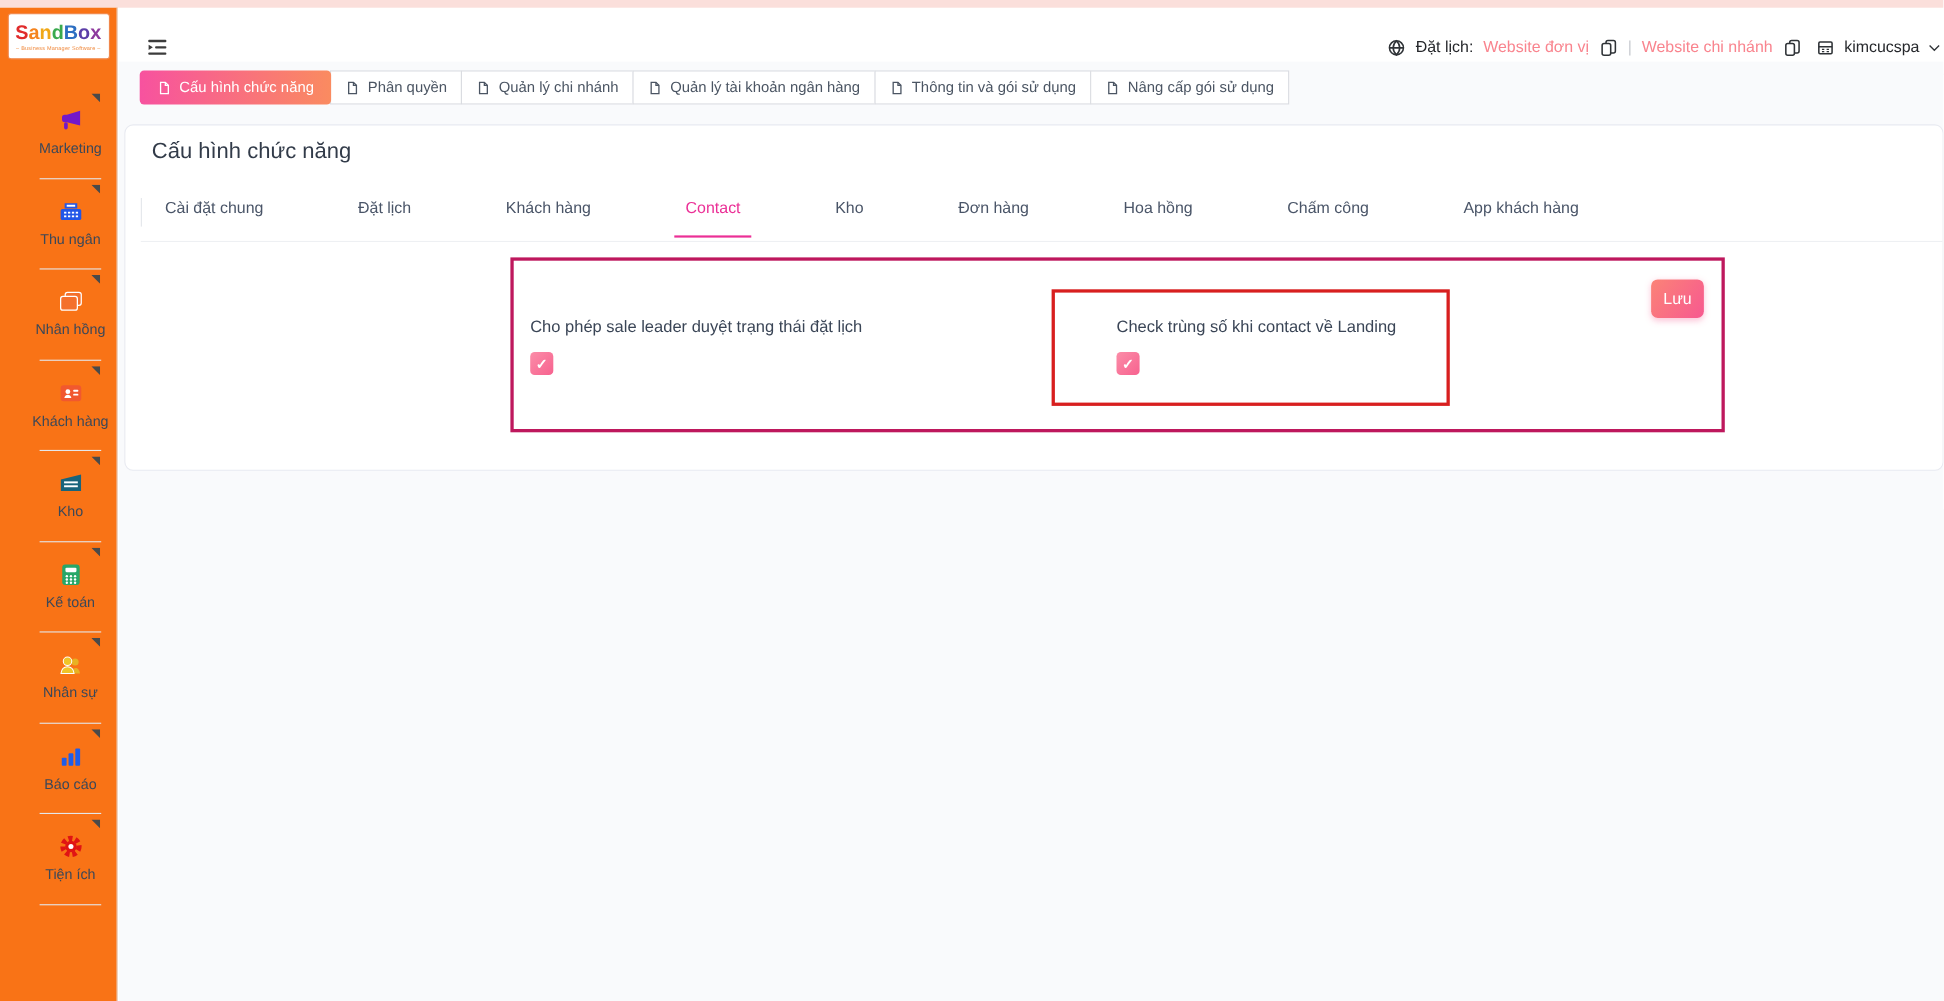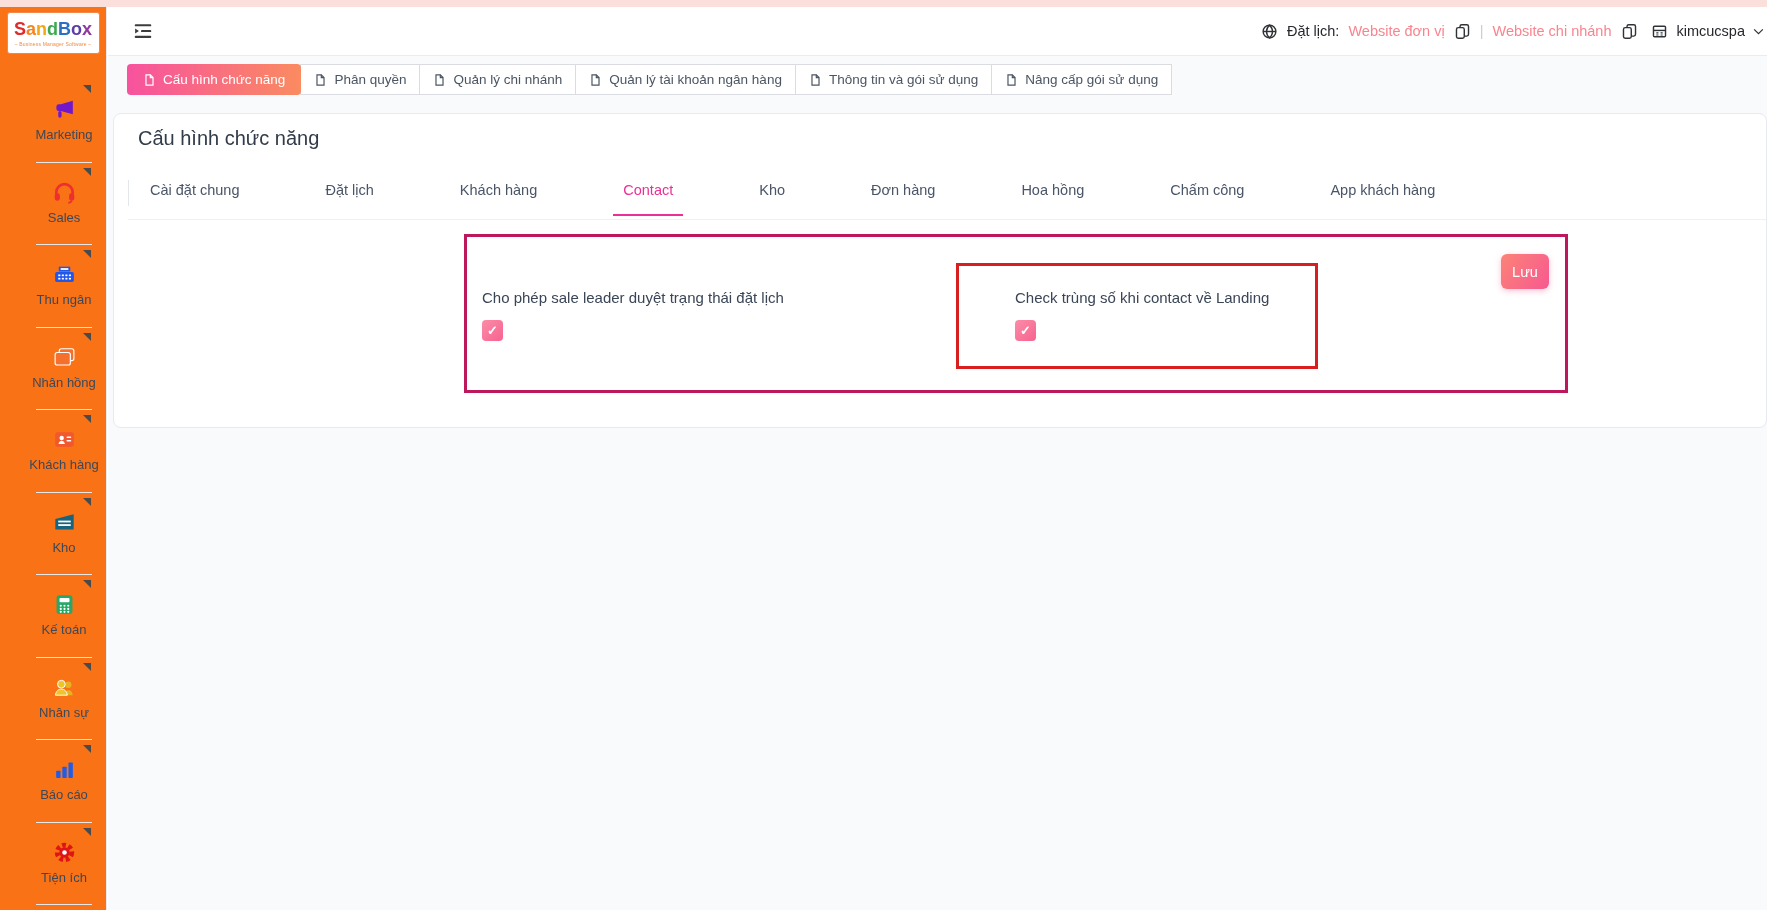--- a/index.html
+++ b/index.html
@@ -15,21 +15,21 @@
   .logo-word { font-size:18px; font-weight:700; letter-spacing:0; line-height:1; }
   .logo-sub { font-size:5px; color:#f08a3e; margin-top:3px; white-space:nowrap; letter-spacing:.2px; }
   .side-items { position:absolute; top:73px; left:0; width:100%;padding-left:22px; }
   .side-item { position:relative; height:82.5px; display:flex; flex-direction:column; align-items:center; padding-top:17px; cursor:pointer; }
   .side-item .caret { position:absolute; top:5px; right:15px; width:8px; height:8px; }
   .side-item .icn { width:25px; height:25px; }
   .side-item .lbl { margin-top:5px; font-size:13px; color:#3c4858; white-space:nowrap; }
   .side-item .divider { position:absolute; bottom:0; left:50%; transform:translateX(-50%); width:56px; height:1px; background:#e4e7ea; }
 
   
-  .header { position:absolute; left:108px; top:7px; right:0; height:49px; background:#fff; border-bottom:1px solid #ececf0; display:flex; align-items:center; }
+  .header { position:absolute; left:108px; top:19px; right:0; height:49px; background:#fff; border-bottom:1px solid #ececf0; display:flex; align-items:center; }
   .hamburger { margin-left:24px; width:22px; height:22px; cursor:pointer; }
   .header-right { margin-left:auto; display:flex; align-items:center; gap:9px; padding-right:2px; font-size:14.5px; color:#26282c; }
   .hdr-ico { width:17px; height:17px; display:block; }
   .pink-link { color:#f9848e; cursor:pointer; white-space:nowrap; }
   .hdr-sep { color:#c9ccd1; }
   .hdr-account { font-weight:400; white-space:nowrap; }
 
   
   .main-bg { position:absolute; left:108px; top:56px; right:0; bottom:0; background:#f9fafc; }
 
@@ -82,33 +82,20 @@
             <polygon points="0,0 10,0 10,10" fill="#4a4a4a"></polygon>
           </svg>
         <svg class="icn" viewBox="0 0 24 24">
           <path fill="#7318c9" d="M20 3.5 L20 16.5 L8.5 13.5 H6.5 a2.3 2.3 0 0 1 -2.3 -2.3 V9.3 a2.3 2.3 0 0 1 2.3 -2.3 H8.5 Z"></path>
           <rect x="6" y="13.5" width="3.2" height="6.3" rx="1.6" fill="#7318c9"></rect>
         </svg>
         <span class="lbl">Marketing</span>
         <span class="divider"></span>
       </div>
 
-      <div class="side-item">
-        <svg class="caret" viewBox="0 0 10 10">
-            <polygon points="0,0 10,0 10,10" fill="#4a4a4a"></polygon>
-          </svg>
-        <svg class="icn" viewBox="0 0 24 24">
-          <path d="M4.2 14v-2.2a7.8 7.8 0 0 1 15.6 0V14" fill="none" stroke="#ef2f2f" stroke-width="2.6"></path>
-          <rect x="2.6" y="12.6" width="5" height="7.2" rx="2.2" fill="#ef2f2f"></rect>
-          <rect x="16.4" y="12.6" width="5" height="7.2" rx="2.2" fill="#ef2f2f"></rect>
-          <path d="M19 19.8a3.4 3.4 0 0 1-3.4 2" fill="none" stroke="#ef2f2f" stroke-width="1.8"></path>
-        </svg>
-        <span class="lbl">Sales</span>
-        <span class="divider"></span>
-      </div>
 
       <div class="side-item">
         <svg class="caret" viewBox="0 0 10 10">
             <polygon points="0,0 10,0 10,10" fill="#4a4a4a"></polygon>
           </svg>
         <svg class="icn" viewBox="0 0 24 24">
           <path fill="#2156e8" d="M6.5 4.5h11v4.6h-11z"></path>
           <rect x="8.3" y="5.9" width="7.4" height="1.7" fill="#fff"></rect>
           <rect x="3" y="9.6" width="18" height="9.6" rx="1.6" fill="#2156e8"></rect>
           <g fill="#fff">

